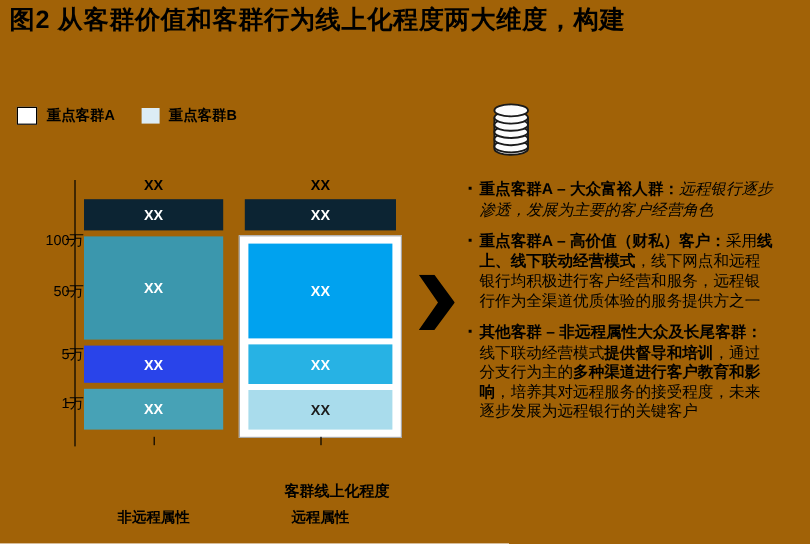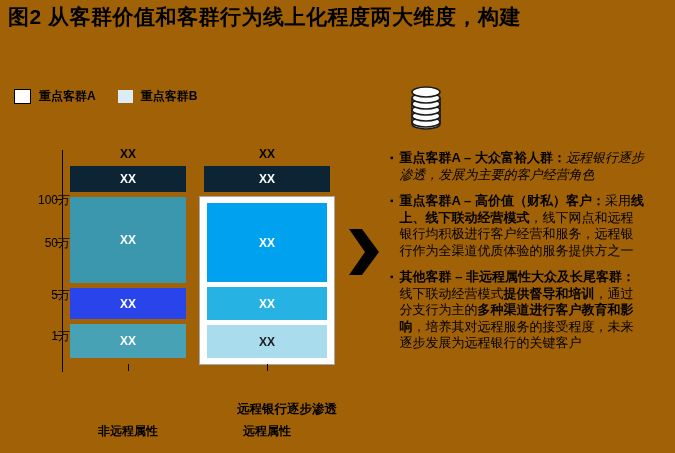--- a/index.html
+++ b/index.html
@@ -89,21 +89,21 @@
   <div class="box" style="left: 204px; top: 166px; width: 126px; height: 26px; background: rgb(12, 36, 51); color: rgb(255, 255, 255);">XX</div>
   <div class="group-outline"></div>
   <div class="box" style="left: 207px; top: 203px; width: 120px; height: 79px; background: rgb(0, 162, 239); color: rgb(255, 255, 255);">XX</div>
   <div class="box" style="left: 207px; top: 287px; width: 120px; height: 33px; background: rgb(39, 178, 228); color: rgb(255, 255, 255);">XX</div>
   <div class="box" style="left: 207px; top: 325px; width: 120px; height: 33px; background: rgb(169, 220, 236); color: rgb(28, 28, 28);">XX</div>
 
   <div class="xtick" style="left:128px"></div>
   <div class="xtick" style="left:267px"></div>
   <div class="xlabel" style="left:70px;width:116px">非远程属性</div>
   <div class="xlabel" style="left:204px;width:126px">远程属性</div>
-  <div class="x-title">远程银行逐步渗透</div>
+  <div class="x-title">客群线上化程度</div>
 
   <div class="arrow">
     <svg width="30" height="46" viewBox="0 0 30 46">
       <polygon points="0,0 13,0 30,23 13,46 0,46 16,23" fill="#000000"></polygon>
     </svg>
   </div>
 
   <div class="coins">
     <svg width="38" height="50" viewBox="0 0 38 50">
       <g stroke="#1a1a1a" stroke-width="1.6" fill="#fcfcfc">

